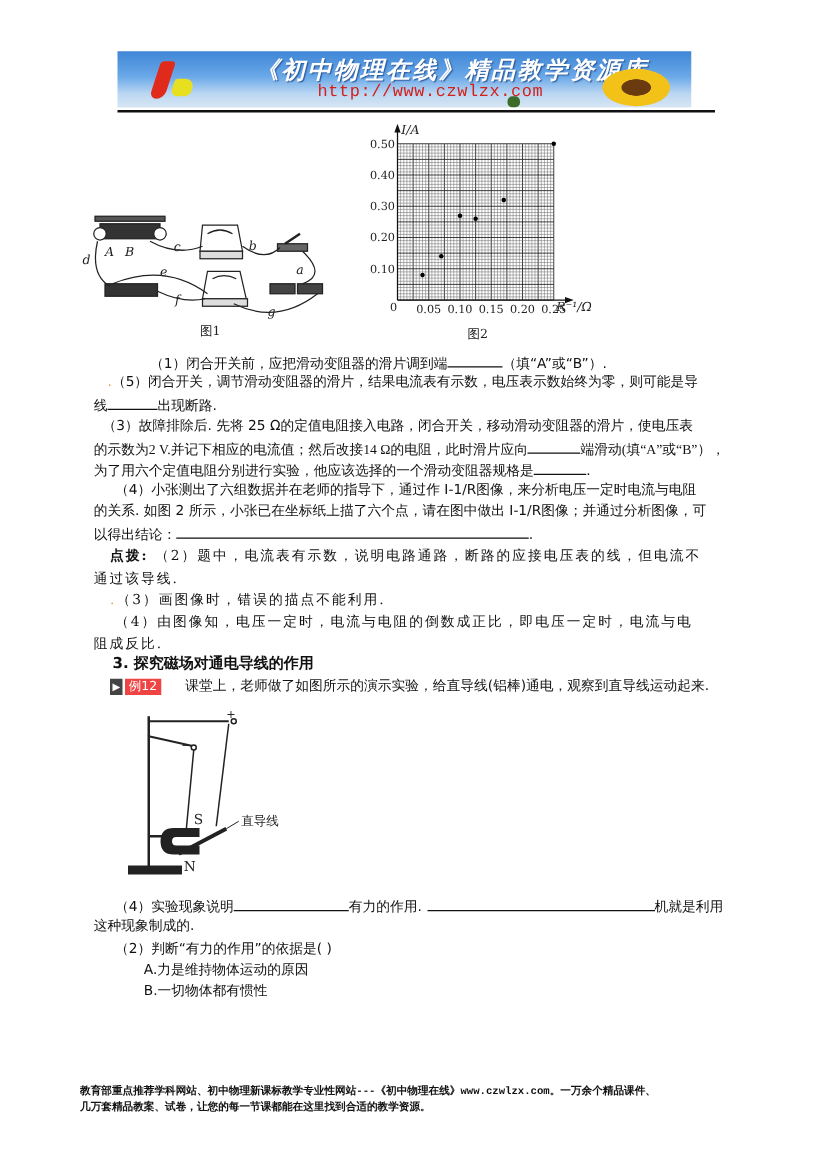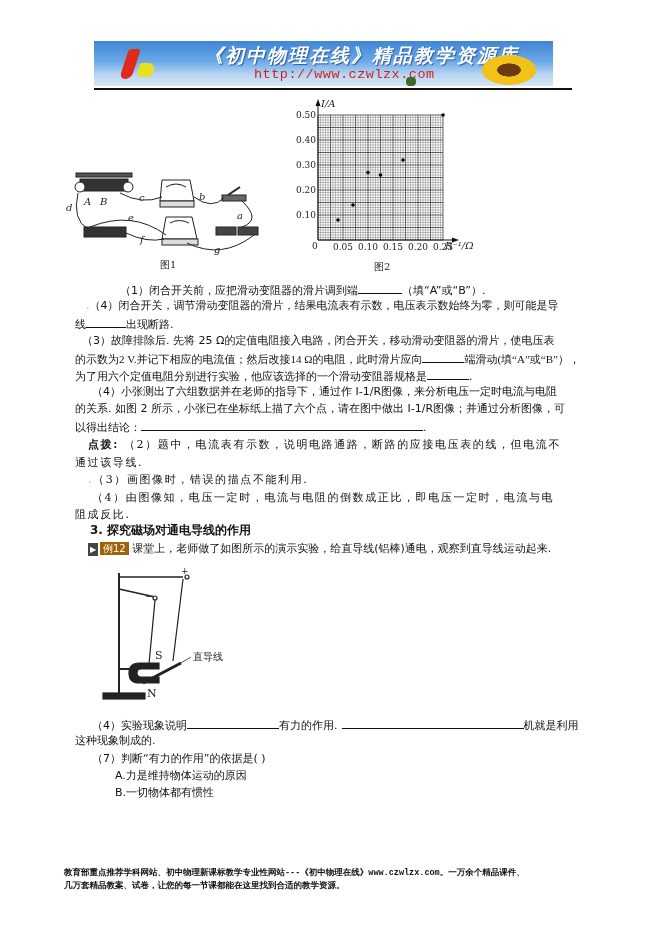--- a/index.html
+++ b/index.html
@@ -27,21 +27,21 @@
   .cap { font-size:10px; color:#222; font-family:"DejaVu Serif", serif; }
 
   
   #fig2 { left:288px; top:98px; width:185px; height:178px; }
 
   .line { font-size:11px; line-height:15px; white-space:nowrap; }
   .blank { display:inline-block; border-bottom:1px solid #111; height:12px; vertical-align:baseline; }
   .bold { font-weight:bold; }
   .songti { font-family:"DejaVu Serif", serif; letter-spacing:1.6px; }
   .dot { color:#e0a050; }
-  .tag { display:inline-block; background:#a16207; color:#fff; font-size:10px; padding:0 3px; line-height:13px; }
+  .tag { display:inline-block; background:#ef4444; color:#fff; font-size:10px; padding:0 3px; line-height:13px; }
   .tagarrow { display:inline-block; background:#444; color:#fff; font-size:8px; width:10px; text-align:center; line-height:13px; margin-right:2px; }
   #fig3 { left:95px; top:565px; width:160px; height:140px; }
   .footer { font-size:8.5px; line-height:14px; font-family:Liberation Mono, monospace; font-weight:bold; white-space:nowrap; color:#111; }
 </style>
 </head>
 <body>
 
 <div id="banner" class="abs">
   <div class="logo1"></div>
   <div class="logo2"></div>
@@ -236,21 +236,21 @@
     <text id="xlabel" x="157" y="151" font-family="DejaVu Serif, serif" font-style="italic" font-size="10" fill="#222">R⁻¹/Ω⁻¹</text>
     <text x="24" y="151" font-family="DejaVu Serif, serif" font-size="9" fill="#222">0</text>
     <text x="86" y="172" font-size="10" fill="#222" font-family="DejaVu Serif, serif">图2</text>
   </svg>
 </div>
 
 <div class="abs line" style="left:92px;top:281px;margin-left:28px;">
   <span>（1）闭合开关前，应把滑动变阻器的滑片调到端</span><span class="blank" style="width:44px;"></span><span>（填“A”或“B”）.</span>
 </div>
 <div class="abs line" style="left:86px;top:298px;">
-  <span class="dot">.</span><span>（4）闭合开关，调节滑动变阻器的滑片，结果电流表有示数，电压表示数始终为零，则可能是导</span>
+  <span class="dot">.</span><span>（5）闭合开关，调节滑动变阻器的滑片，结果电流表有示数，电压表示数始终为零，则可能是导</span>
 </div>
 <div class="abs line" style="left:75px;top:315px;">
   <span>线</span><span class="blank" style="width:40px;"></span><span>出现断路.</span>
 </div>
 <div class="abs line" style="left:82px;top:333px;">（3）故障排除后. 先将 25  Ω的定值电阻接入电路，闭合开关，移动滑动变阻器的滑片，使电压表</div>
 <div class="abs line" style="left:75px;top:350px;font-family:Liberation Serif, serif;">
   <span>的示数为2 V.并记下相应的电流值；然后改接14  Ω的电阻，此时滑片应向</span><span class="blank" style="width:42px;"></span><span>端滑动(填“A”或“B”），</span>
 </div>
 <div class="abs line" style="left:75px;top:367px;">
   <span>为了用六个定值电阻分别进行实验，他应该选择的一个滑动变阻器规格是</span><span class="blank" style="width:42px;"></span><span>.</span>
@@ -267,21 +267,21 @@
 <div class="abs line songti" style="left:75px;top:455px;">通过该导线.</div>
 <div class="abs line songti" style="left:88px;top:472px;">
   <span class="dot">.</span><span>（3）画图像时，错误的描点不能利用.</span>
 </div>
 <div class="abs line songti" style="left:92px;top:490px;">（4）由图像知，电压一定时，电流与电阻的倒数成正比，即电压一定时，电流与电</div>
 <div class="abs line songti" style="left:75px;top:507px;">阻成反比.</div>
 
 <div class="abs line bold" style="left:90px;top:523px;font-size:12px;">3. 探究磁场对通电导线的作用</div>
 <div class="abs line" style="left:88px;top:541px;">
   <span class="tagarrow">▶</span><span class="tag">例12</span>
-  <span style="margin-left:0;">课堂上，老师做了如图所示的演示实验，给直导线(铝棒)通电，观察到直导线运动起来.</span>
+  <span style="margin-left:16px;">课堂上，老师做了如图所示的演示实验，给直导线(铝棒)通电，观察到直导线运动起来.</span>
 </div>
 
 <div id="fig3" class="abs">
   <svg width="160" height="140" viewBox="0 0 160 140">
     <g fill="none" stroke="#222" stroke-width="1.2">
       <line x1="24" y1="8" x2="24" y2="128" stroke-width="2"></line>
       <rect x="8" y="128" width="42" height="6" fill="#222"></rect>
       <line x1="24" y1="12" x2="88" y2="12" stroke-width="1.6"></line>
       <line x1="24" y1="24" x2="60" y2="32" stroke-width="1.6"></line>
       <circle cx="60" cy="33" r="2" fill="#fff"></circle>
@@ -300,18 +300,18 @@
       <text x="52" y="132">N</text>
       <text x="98" y="95" font-size="10">直导线</text>
     </g>
   </svg>
 </div>
 
 <div class="abs line" style="left:92px;top:716px;">
   <span>（4）实验现象说明</span><span class="blank" style="width:92px;"></span><span>有力的作用.</span><span class="blank" style="width:182px;margin-left:4px;"></span><span>机就是利用</span>
 </div>
 <div class="abs line" style="left:75px;top:733px;text-align:right;">这种现象制成的.</div>
-<div class="abs line" style="left:92px;top:751px;">（7）判断“有力的作用”的依据是(    )</div>
+<div class="abs line" style="left:92px;top:751px;">（2）判断“有力的作用”的依据是(    )</div>
 <div class="abs line" style="left:115px;top:768px;">A.力是维持物体运动的原因</div>
 <div class="abs line" style="left:115px;top:785px;">B.一切物体都有惯性</div>
 
 <div class="abs footer" style="left:64px;top:866px;">教育部重点推荐学科网站、初中物理新课标教学专业性网站---《初中物理在线》www.czwlzx.com。一万余个精品课件、</div>
 <div class="abs footer" style="left:64px;top:879px;">几万套精品教案、试卷，让您的每一节课都能在这里找到合适的教学资源。</div>
 
 </body></html>

